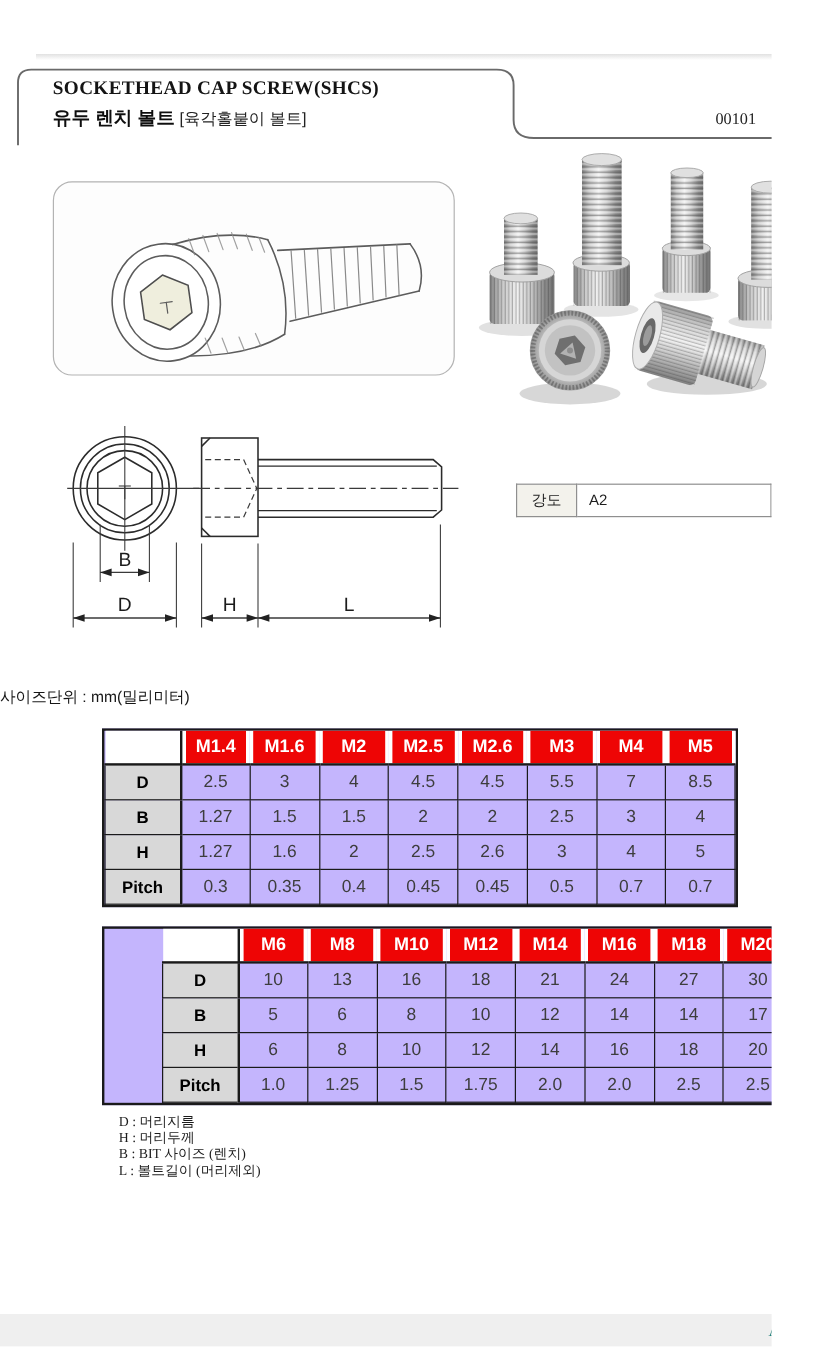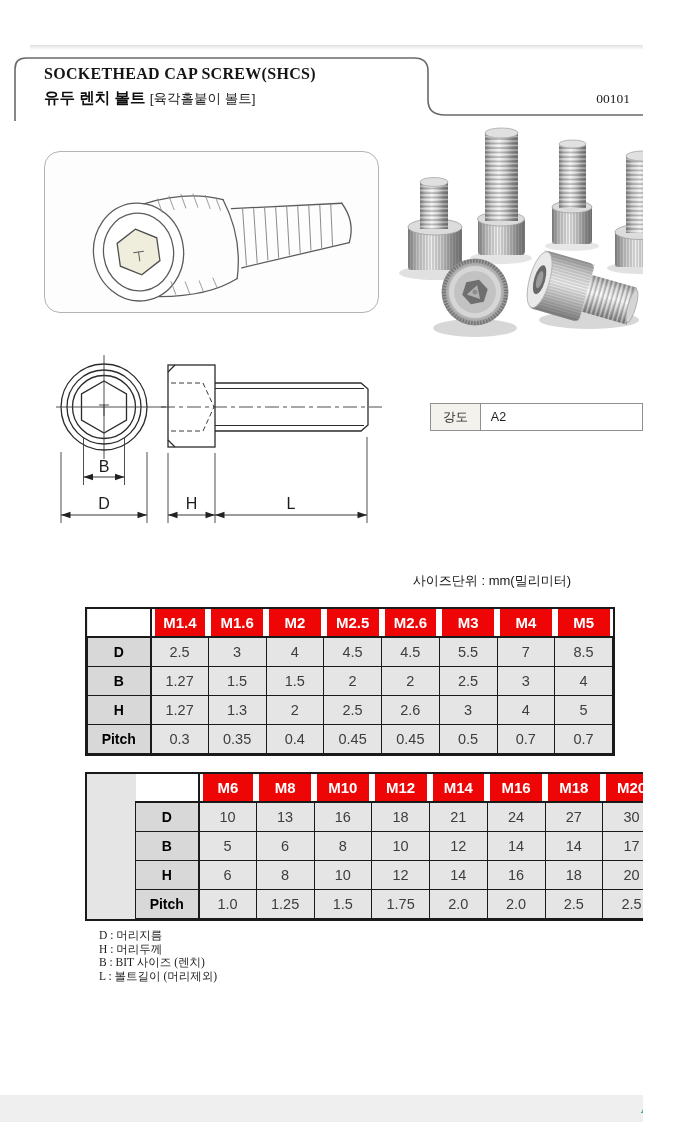--- a/index.html
+++ b/index.html
@@ -25,23 +25,23 @@
   #top-code{right:13px;top:46px;font-family:"Liberation Serif",serif;font-size:13.5px;color:#222;}
   
   #illustration-box{left:44px;top:106px;width:333px;height:160px;background:#fdfdfd;
     border:1px solid #b3b3b3;border-radius:16px;overflow:hidden;}
   
   #material-table{left:430px;top:358px;border-collapse:collapse;}
   #material-table td{border:1px solid #8f8f8f;height:24px;font-size:12.5px;color:#1d1d1d;}
   #material-table td.mlabel{width:52px;text-align:center;background:#f3f2ec;}
   #material-table td.mvalue{width:160px;padding:0 10px;background:#fff;}
   
-  #size-unit{left:0;right:72px;top:527px;text-align:right;font-size:13px;color:#161616;}
-  
-  .spec-wrap{border:2px solid var(--table-border);width:526px;background:#e5e5e5;}
+  #size-unit{left:0;right:72px;top:527px;font-size:13px;color:#161616;}
+  
+  .spec-wrap{border:2px solid var(--table-border);width:526px;background:#c4b5fd;}
   #spec-table-1{left:85px;top:562px;}
   #spec-table-2{left:85px;top:727px;padding-left:48px;}
   table.spec{border-collapse:collapse;table-layout:fixed;width:526px;}
   table.spec th,table.spec td{padding:0;text-align:center;vertical-align:middle;}
   table.spec th.corner{width:62px;background:#fff;border-right:2px solid var(--table-border);
     border-bottom:2px solid var(--table-border);}
   table.spec th.size{background:#fff;border-bottom:2px solid var(--table-border);}
   table.spec th.size .red{display:block;margin:0 3px;height:27px;line-height:27px;
     background:var(--accent-red);color:#fff;font-size:15px;font-weight:bold;}
   table.spec th.rowlabel{background:var(--row-label-bg);border:1px solid var(--table-border);
@@ -340,21 +340,21 @@
             <td class="val">1.5</td>
             <td class="val">2</td>
             <td class="val">2</td>
             <td class="val">2.5</td>
             <td class="val">3</td>
             <td class="val">4</td>
           </tr>
           <tr>
             <th class="rowlabel">H</th>
             <td class="val">1.27</td>
-            <td class="val">1.3</td>
+            <td class="val">1.6</td>
             <td class="val">2</td>
             <td class="val">2.5</td>
             <td class="val">2.6</td>
             <td class="val">3</td>
             <td class="val">4</td>
             <td class="val">5</td>
           </tr>
           <tr>
             <th class="rowlabel">Pitch</th>
             <td class="val">0.3</td>

